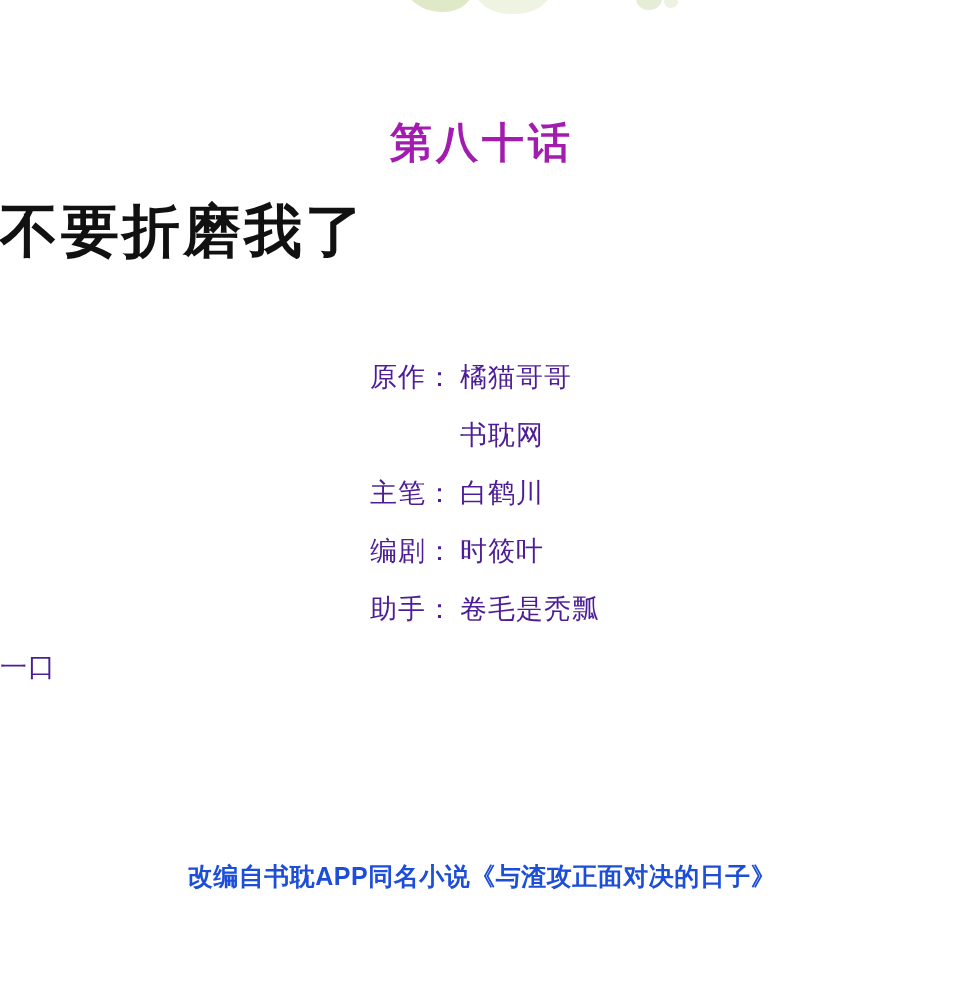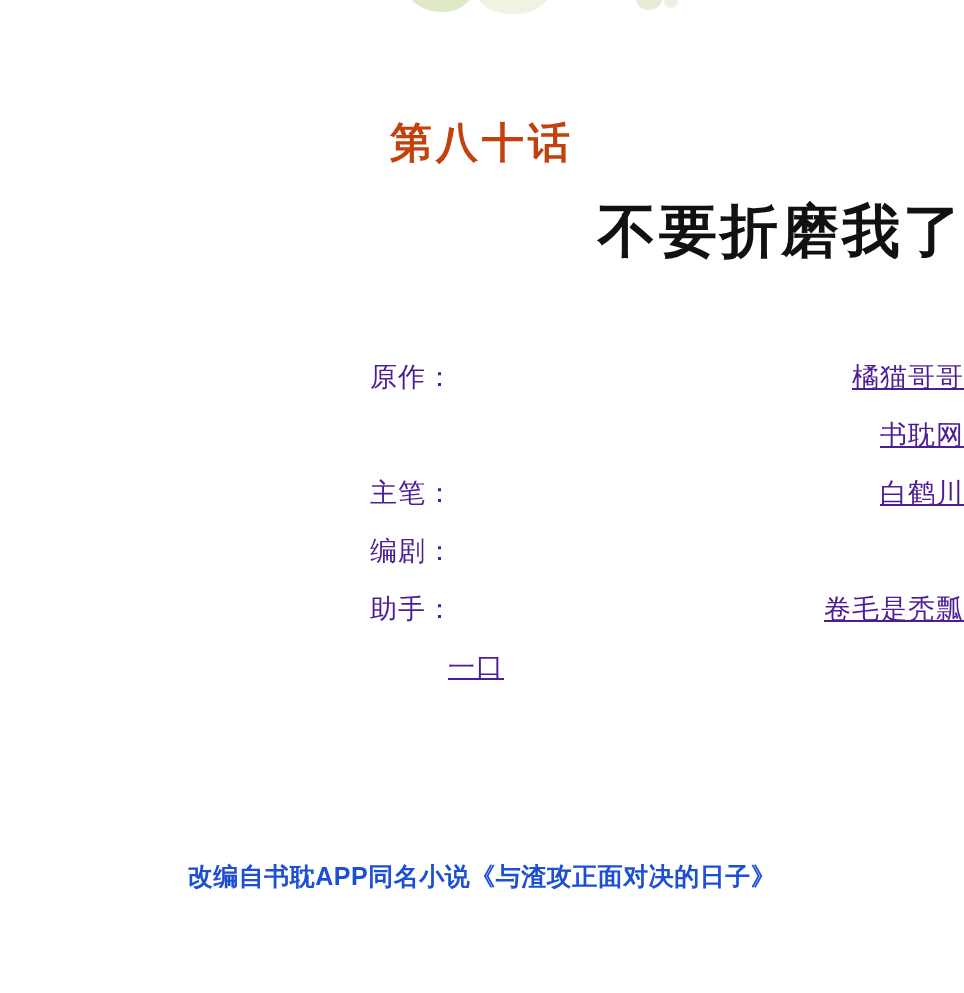--- a/index.html
+++ b/index.html
@@ -71,30 +71,30 @@
 
   .chapter-number {
     position: absolute;
     top: 118px;
     left: 0;
     width: 964px;
     text-align: center;
     font-size: 42px;
     font-weight: bold;
     letter-spacing: 4px;
-    color: #c2410c;
+    color: #a21caf;
     line-height: 1.2;
   }
 
   .chapter-title {
     position: absolute;
     top: 196px;
     left: 0;
     width: 964px;
-    text-align: right;
+    text-align: left;
     font-size: 58px;
     font-weight: bold;
     letter-spacing: 3px;
     color: #111111;
     line-height: 1.2;
   }
 
   .credits {
     position: absolute;
     top: 348px;
@@ -113,25 +113,24 @@
   .credit-label {
     width: 460px;
     text-align: right;
     padding-right: 6px;
     box-sizing: border-box;
     white-space: pre;
     letter-spacing: 1px;
   }
   .credit-value {
     width: 504px;
-    text-align: right;
+    text-align: left;
     padding-left: 0;
     box-sizing: border-box;
     letter-spacing: 1px;
-    text-decoration: underline;
   }
 
   .source-note {
     position: absolute;
     top: 860px;
     left: 0;
     width: 964px;
     text-align: center;
     font-size: 25px;
     font-weight: bold;
@@ -167,20 +166,21 @@
       <span class="credit-value">书耽网</span>
     </div>
 
     <div class="credit-row">
       <span class="credit-label">主笔：</span>
       <span class="credit-value">白鹤川</span>
     </div>
 
     <div class="credit-row">
       <span class="credit-label">编剧：</span>
+      <span class="credit-value">时筱叶</span>
     </div>
 
     <div class="credit-row">
       <span class="credit-label">助手：</span>
       <span class="credit-value">卷毛是秃瓢</span>
     </div>
 
 
 
     <div class="credit-row">

